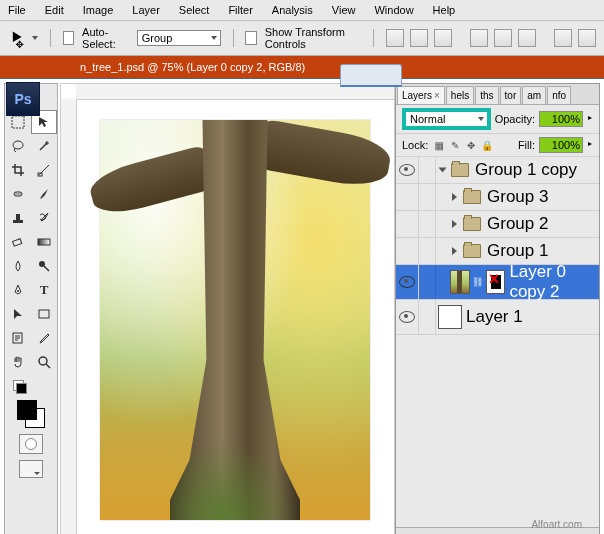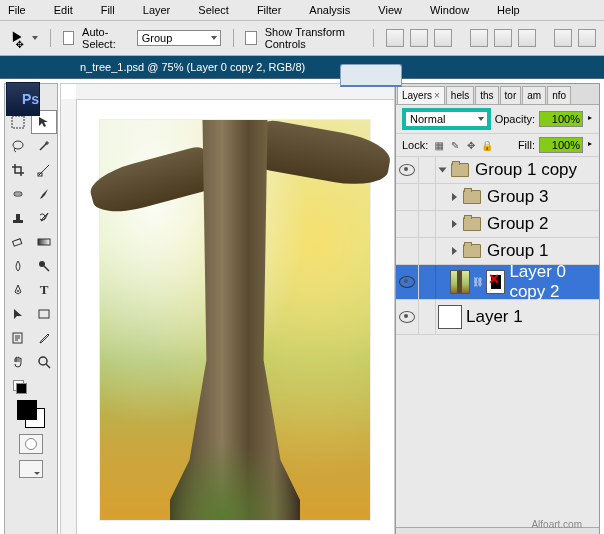--- a/index.html
+++ b/index.html
@@ -1,30 +1,30 @@
 <!DOCTYPE html>
 <html><head>
 <meta charset="utf-8">
 <style>
 html,body{margin:0;padding:0;font-family:Tahoma,Arial,sans-serif;font-size:11px;background:#fff;color:#000;width:604px;height:534px;overflow:hidden}
-.menubar{display:flex;gap:28px;padding:4px 8px;background:#e9e9e9;border-bottom:1px solid #c0c0c0}
+.menubar{display:flex;gap:19px;padding:4px 8px;background:#e9e9e9;border-bottom:1px solid #c0c0c0}
 .menubar span{cursor:default}
 .options-bar{display:flex;align-items:center;gap:8px;padding:4px 8px;background:#e9e9e9;border-bottom:1px solid #b0b0b0;height:26px}
 .move-icon{width:18px;height:18px;position:relative}
 .move-icon:before{content:"";position:absolute;border-left:5px solid transparent;border-right:5px solid transparent;border-bottom:9px solid #000;transform:rotate(-30deg);left:2px;top:2px}
 .move-icon:after{content:"✥";position:absolute;right:-2px;bottom:-3px;font-size:10px}
 .dd-arrow{width:0;height:0;border-left:3px solid transparent;border-right:3px solid transparent;border-top:4px solid #555;margin-left:2px}
 .checkbox{width:12px;height:12px;border:1px solid #888;background:#fff;display:inline-block;vertical-align:middle}
 .select{border:1px solid #888;background:#fff;padding:1px 28px 1px 4px;position:relative;min-width:50px;display:inline-block}
 .select:after{content:"";position:absolute;right:3px;top:5px;border-left:3px solid transparent;border-right:3px solid transparent;border-top:4px solid #555}
 .align-icons{display:flex;gap:6px;margin-left:auto}
 .align-icons .ai{width:16px;height:16px;border:1px solid #999;background:linear-gradient(#f5f5f5,#ddd);position:relative}
 .divider{width:1px;height:18px;background:#aaa;margin:0 4px}
-.doc-tab-area{background:#0c4a6e;color:#fff;display:flex;align-items:center;height:22px;padding-left:80px;border-bottom:1px solid #4a6580;position:relative}
-.ps-chip{position:absolute;left:6px;top:82px;width:32px;height:32px;background:linear-gradient(#2a3a5a,#0a1a3a);border:1px solid #0a1a3a;display:flex;align-items:center;justify-content:flex-end;z-index:20}
+.doc-tab-area{background:#c2410c;color:#fff;display:flex;align-items:center;height:22px;padding-left:80px;border-bottom:1px solid #4a6580;position:relative}
+.ps-chip{position:absolute;left:6px;top:82px;width:32px;height:32px;background:linear-gradient(#2a3a5a,#0a1a3a);border:1px solid #0a1a3a;display:flex;align-items:center;justify-content:center;z-index:20}
 .ps-chip span{color:#8ab4ff;font-weight:bold;font-size:14px}
 .workspace{display:flex;height:calc(100% - 56px);position:relative}
 .tools{width:52px;background:#e9e9e9;border:1px solid #aaa;margin:4px 2px 4px 4px;display:grid;grid-template-columns:1fr 1fr;gap:0;padding:26px 0 2px 0;position:relative;z-index:15;align-content:start}
 .tool{width:24px;height:22px;display:flex;align-items:center;justify-content:center;font-size:14px;color:#333;position:relative;border:1px solid transparent}
 .tool.sel{background:#fff;border:1px solid #888}
 .tool svg{width:14px;height:14px}
 .swatches{grid-column:1/3;padding:6px 4px;display:flex;flex-direction:column;gap:6px;align-items:center}
 .fgbg{width:28px;height:28px;position:relative}
 .fgbg .fg{width:18px;height:18px;background:#000;border:1px solid #000;position:absolute;left:0;top:0;z-index:2}
 .fgbg .bg{width:18px;height:18px;background:#fff;border:1px solid #000;position:absolute;right:0;bottom:0}
@@ -88,21 +88,21 @@
 .status-mini{position:absolute;right:22px;bottom:4px;font-size:10px;color:#888;z-index:30}
 .indent-1{padding-left:14px}
 .float-tabs{position:absolute;left:340px;top:64px;width:60px;height:20px;border:1px solid #88a0c0;border-bottom:2px solid #5080c0;border-radius:3px 3px 0 0;background:#e0e8f0;z-index:5}
 </style>
 </head>
 <body>
 
 <div class="menubar">
   <span>File</span>
   <span>Edit</span>
-  <span>Fill</span>
+  <span>Image</span>
   <span>Layer</span>
   <span>Select</span>
   <span>Filter</span>
   <span>Analysis</span>
   <span>View</span>
   <span>Window</span>
   <span>Help</span>
 </div>
 
 <div class="options-bar">

